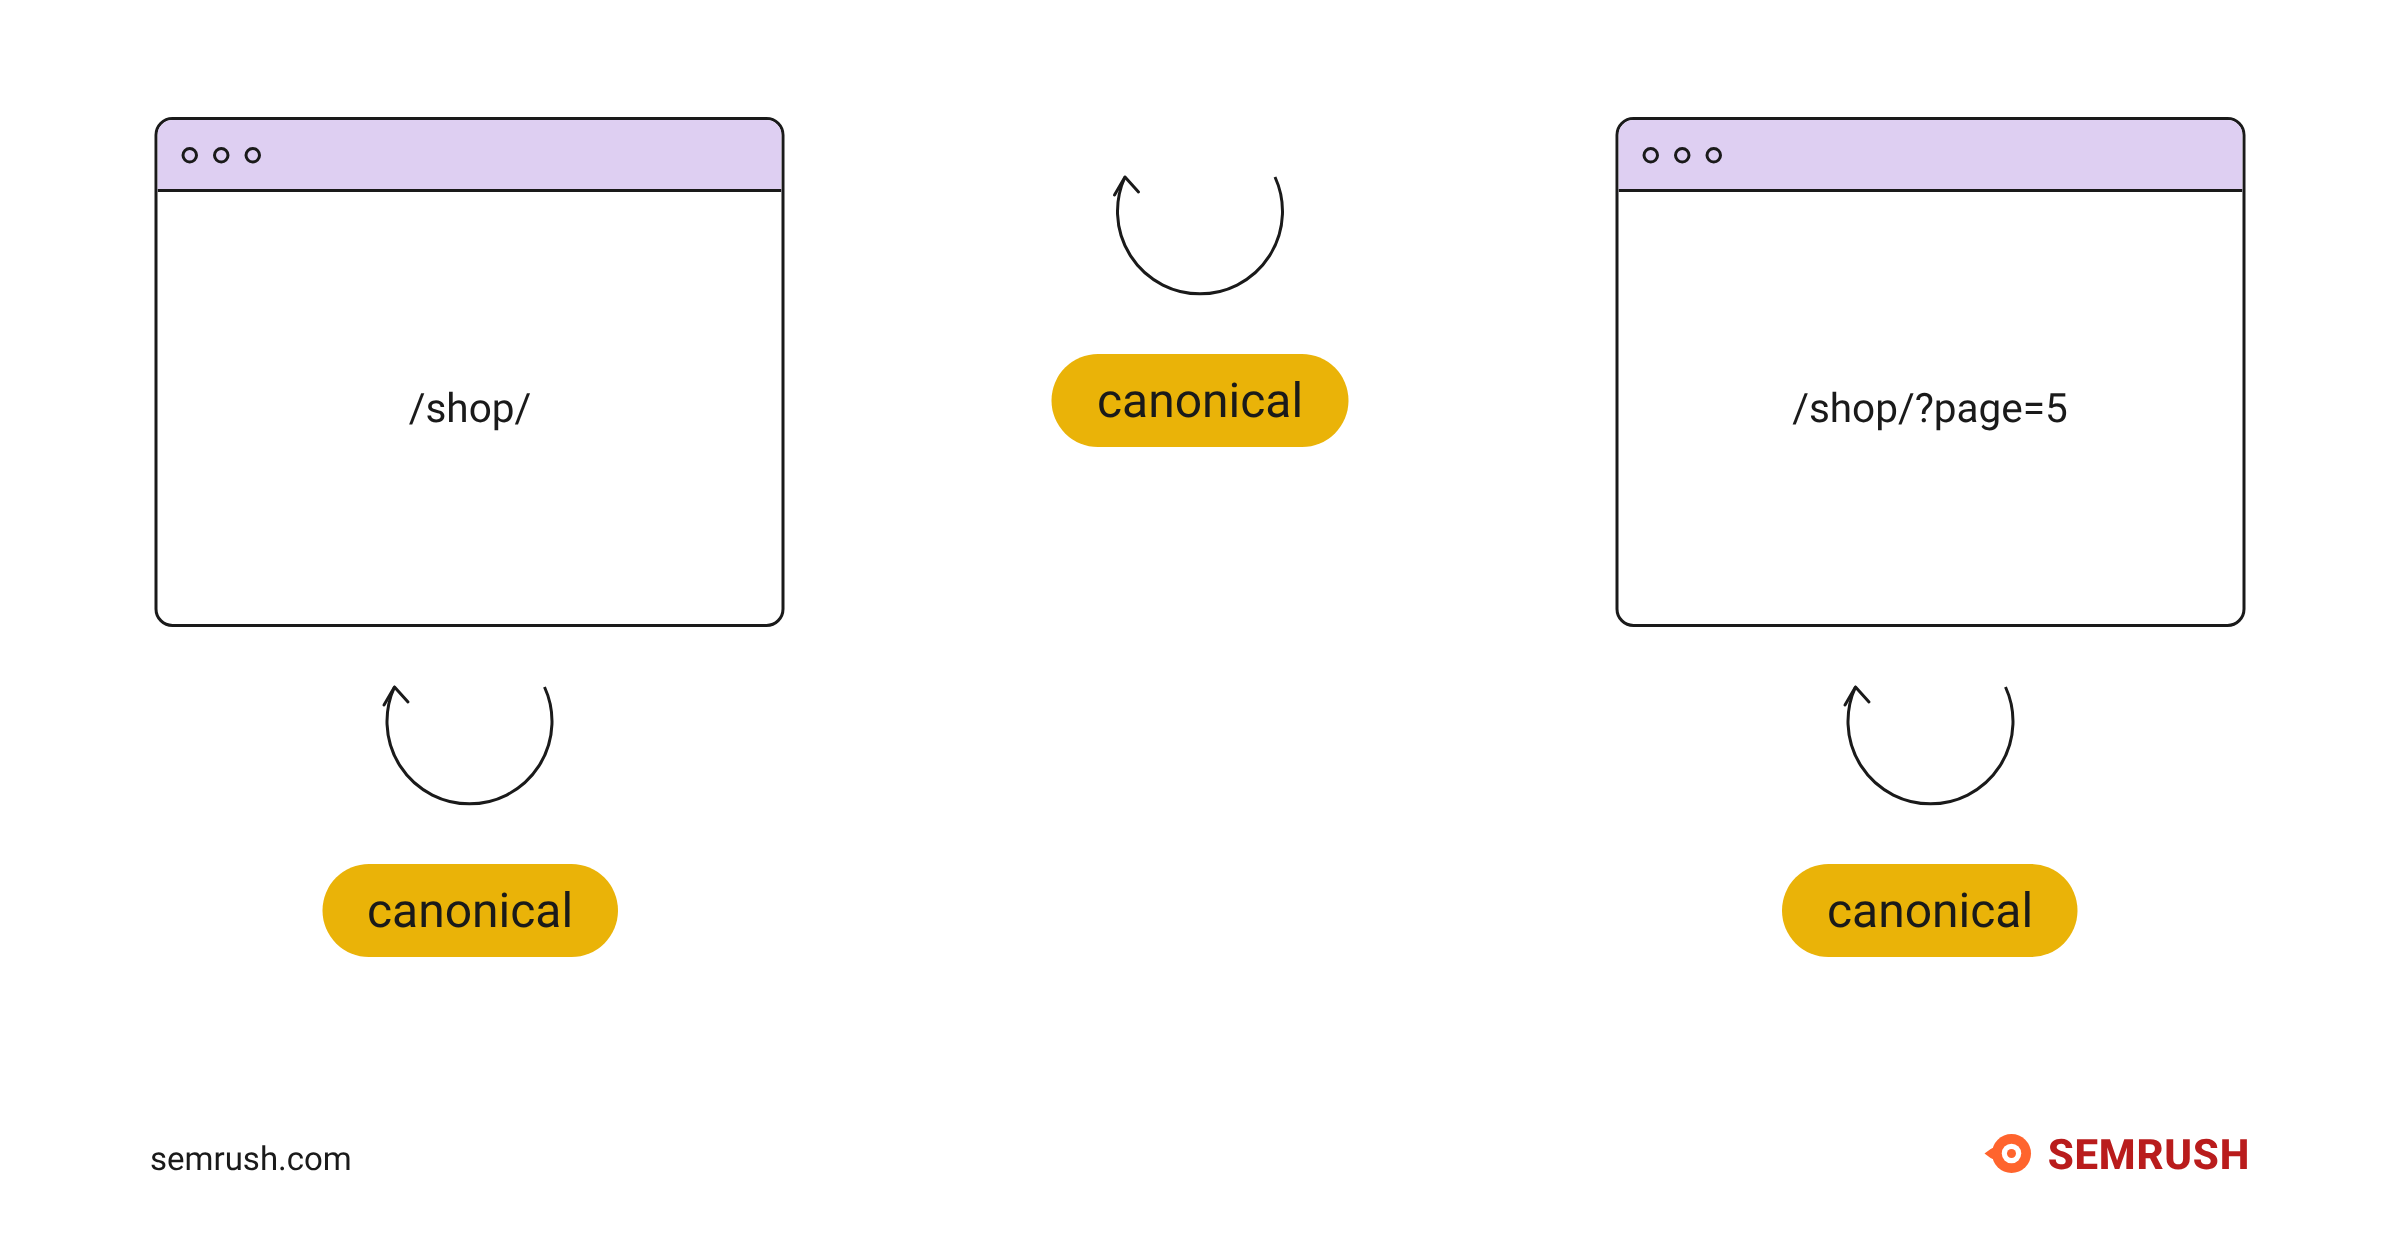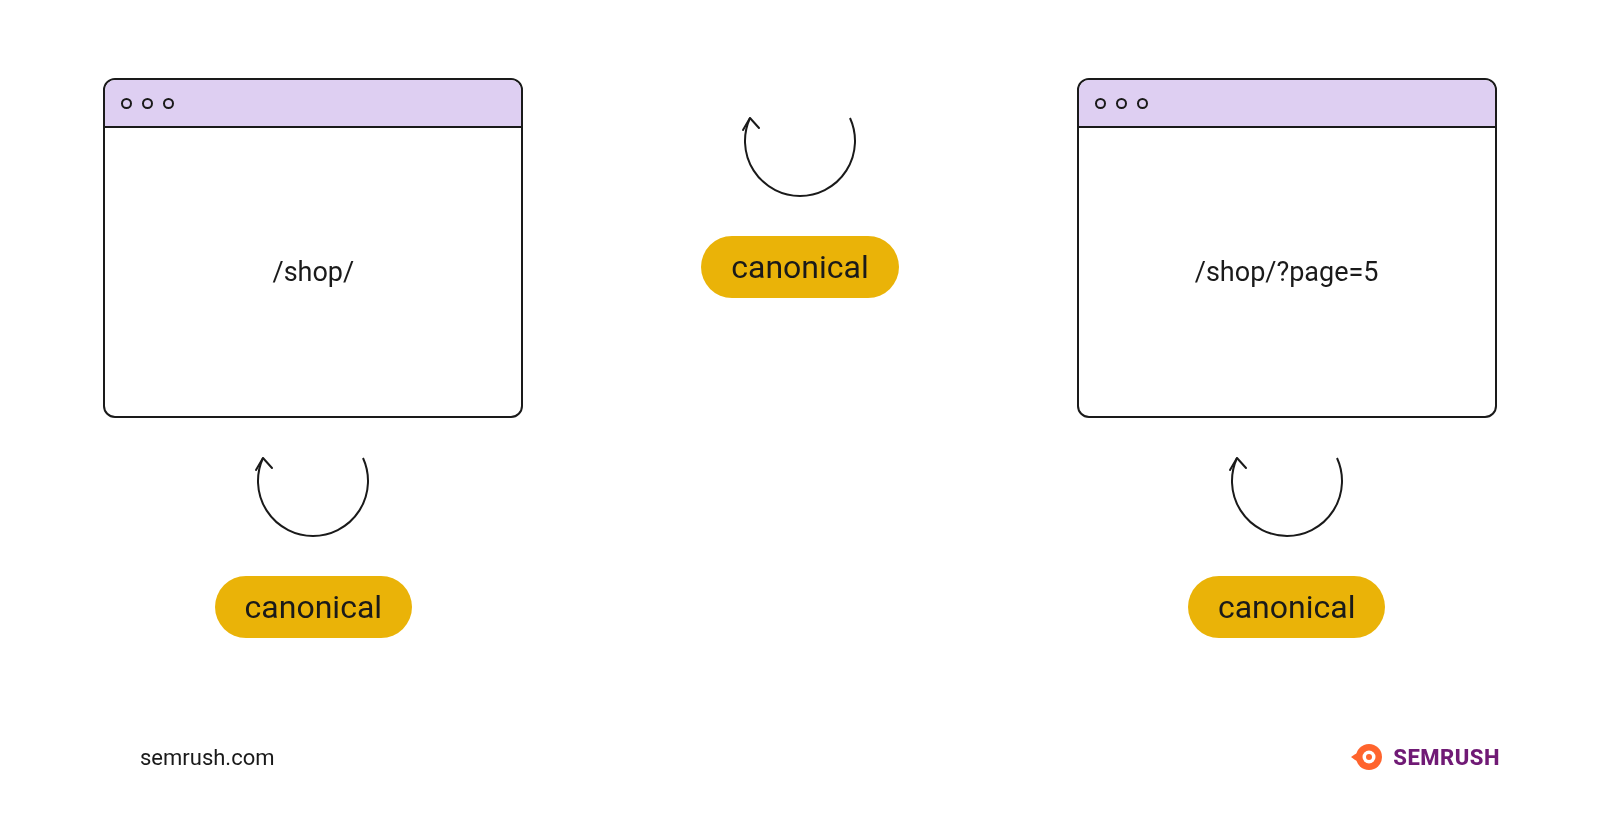--- a/index.html
+++ b/index.html
@@ -70,42 +70,41 @@
   .pill {
     margin-top: 18px;
     background: #eab308;
     border-radius: 999px;
     padding: 12px 30px;
     font-size: 32px;
     color: #1a1a1a;
   }
   .footer {
     position: absolute;
-    bottom: 48px;
+    bottom: 36px;
     left: 100px;
     right: 100px;
     display: flex;
     justify-content: space-between;
-    align-items: center;
-    margin-left: 40px;
+    align-items: flex-end;
   }
   .footer-url {
     font-size: 22px;
     color: #1a1a1a;
   }
   .logo {
     display: flex;
     align-items: center;
     gap: 10px;
   }
   .logo-text {
     font-weight: 800;
-    font-size: 22px;
+    font-size: 28px;
     letter-spacing: 0.5px;
-    color: #701a75;
+    color: #b91c1c;
   }
 </style>
 </head>
 <body>
 
 <div class="canvas">
 
   <div class="row">
 
     <div class="col">

